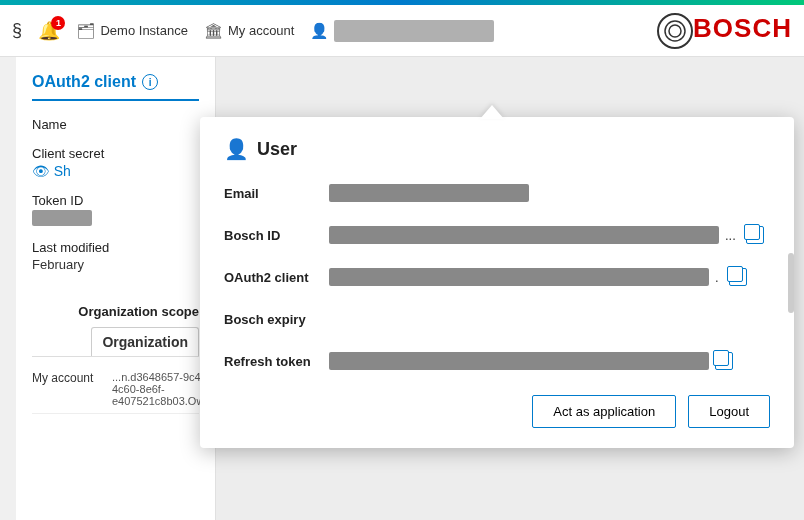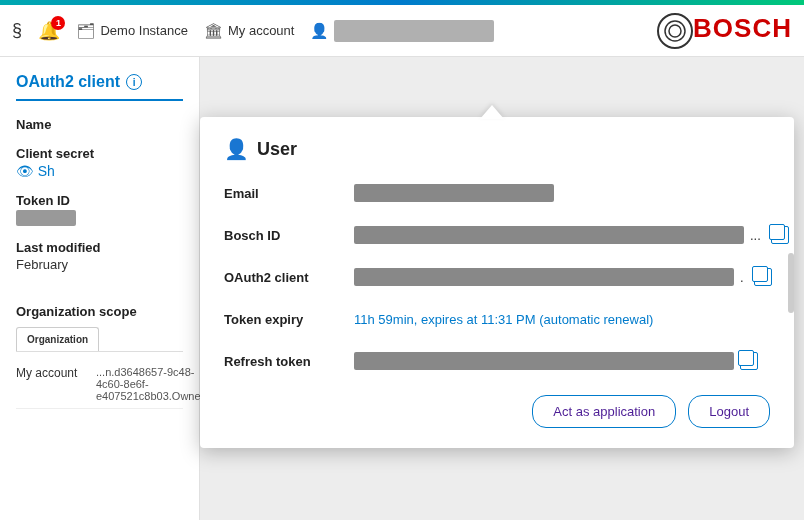--- a/index.html
+++ b/index.html
@@ -88,20 +88,21 @@
       height: 5px;
       background: linear-gradient(to right, #00a8b0, #007bcc, #00c87a);
       width: 100%;
     }
 
     
     .main-content {
       display: flex;
       height: calc(520px - 57px);
       position: relative;
+      padding-left: 16px;
     }
 
     
     .left-panel {
       width: 200px;
       background: white;
       padding: 16px;
       border-right: 1px solid #e0e0e0;
       flex-shrink: 0;
     }
@@ -125,21 +126,21 @@
       align-items: center;
       justify-content: center;
       font-size: 10px;
       color: #007bcc;
       cursor: pointer;
     }
     .field-row {
       margin-bottom: 14px;
     }
     .field-label {
-      font-weight: bold;
+      font-weight: normal;
       font-size: 13px;
       color: #222;
       margin-bottom: 2px;
     }
     .field-value {
       font-size: 13px;
       color: #333;
     }
     .field-value-bar {
       background: #999;
@@ -154,33 +155,34 @@
       align-items: center;
       gap: 4px;
     }
     .show-link .eye-icon {
       font-size: 14px;
     }
 
     
     .org-section {
       margin-top: 32px;
+      text-align: right;
     }
     .org-section-title {
       font-weight: bold;
       font-size: 13px;
       color: #222;
       margin-bottom: 8px;
     }
     .org-tab {
       background: white;
       border: 1px solid #ccc;
       border-bottom: none;
       padding: 6px 10px;
-      font-size: 10px;
+      font-size: 14px;
       font-weight: bold;
       color: #333;
       display: inline-block;
       border-radius: 3px 3px 0 0;
     }
 
     
     .bottom-table {
       border-top: 1px solid #ddd;
       padding: 8px 0;
@@ -236,21 +238,21 @@
       gap: 8px;
       margin-bottom: 18px;
     }
     .popup-field-row {
       display: flex;
       align-items: center;
       margin-bottom: 14px;
       min-height: 28px;
     }
     .popup-field-label {
-      width: 130px;
+      width: 105px;
       font-weight: bold;
       font-size: 13px;
       color: #222;
       flex-shrink: 0;
     }
     .popup-field-value {
       flex: 1;
       display: flex;
       align-items: center;
       gap: 6px;
@@ -295,24 +297,24 @@
     .popup-actions {
       display: flex;
       justify-content: flex-end;
       gap: 12px;
       margin-top: 20px;
     }
     .btn-outline {
       padding: 8px 20px;
       border: 1.5px solid #007bcc;
       background: white;
-      color: #4c1d95;
-      font-size: 13px;
-      cursor: pointer;
-      border-radius: 14px;
+      color: #000000;
+      font-size: 13px;
+      cursor: pointer;
+      border-radius: 2px;
       font-weight: normal;
     }
     .scrollbar-hint {
       position: absolute;
       right: 0;
       top: 50%;
       width: 6px;
       height: 60px;
       background: #ccc;
       border-radius: 3px;
@@ -433,24 +435,21 @@
     <div class="popup-field-row">
       <div class="popup-field-label">OAuth2 client</div>
       <div class="popup-field-value">
         <div class="data-bar data-bar-md"></div>
         <span class="ellipsis">.</span>
         <div class="copy-icon"></div>
       </div>
     </div>
 
     <div class="popup-field-row">
-      <div class="popup-field-label">Token expiry</div>
-      <div class="popup-field-value">
-        <span class="token-expiry-text">11h 59min, expires at 11:31 PM (automatic renewal)</span>
-      </div>
+      <div class="popup-field-label">Bosch expiry</div>
     </div>
 
     <div class="popup-field-row">
       <div class="popup-field-label">Refresh token</div>
       <div class="popup-field-value">
         <div class="data-bar data-bar-md"></div>
         <div class="copy-icon"></div>
       </div>
     </div>
 

